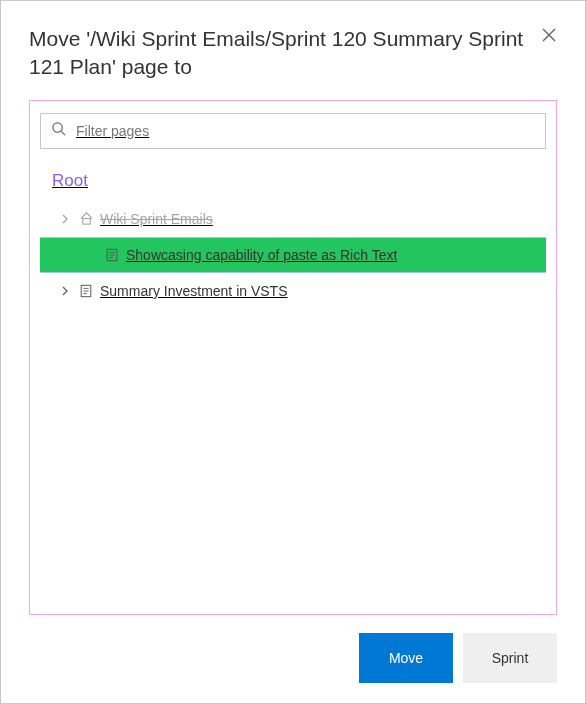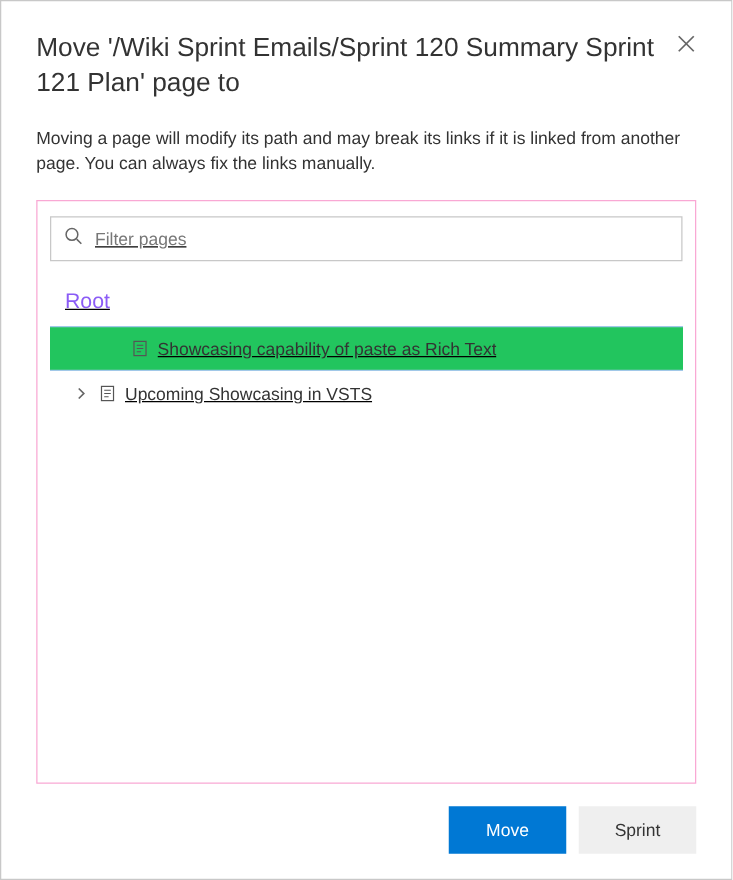--- a/index.html
+++ b/index.html
@@ -106,21 +106,21 @@
     color: #a6a6a6;
     text-decoration: line-through;
   }
   .disabled-node .node-ic, .disabled-node .chev { color: #a6a6a6; }
   .node-label { white-space: nowrap; overflow: hidden; text-overflow: ellipsis; }
   .footer {
     display: flex; justify-content: flex-end; gap: 10px;
     padding-top: 18px;
   }
   .btn {
-    min-width: 94px; height: 38px;
+    min-width: 94px; height: 50px;
     font-size: 14px;
     border: none;
     cursor: pointer;
     display: flex; align-items: center; justify-content: center;
   }
   .btn-primary { background: #0078d4; color: #fff; }
   .btn-secondary { background: #efefef; color: #333; }
 </style>
 </head>
 <body>
@@ -129,38 +129,51 @@
 
   <button class="close-btn">
     <svg viewBox="0 0 14 14">
       <line x1="1" y1="1" x2="13" y2="13" stroke="currentColor" stroke-width="1.4"></line>
       <line x1="13" y1="1" x2="1" y2="13" stroke="currentColor" stroke-width="1.4"></line>
     </svg>
   </button>
 
   <h1 class="dialog-title">Move '/Wiki Sprint Emails/Sprint 120 Summary Sprint 121 Plan' page to</h1>
 
-  <p class="dialog-description">Moving a page will modify its path and may break its links if it is linked from another page. You can always fix the links manually.</p>
 
   <div class="tree-panel">
 
     <div class="filter-wrap">
       <span class="search-ic">
         <svg width="15" height="15" viewBox="0 0 16 16">
           <circle cx="7" cy="7" r="5" fill="none" stroke="currentColor" stroke-width="1.3"></circle>
           <line x1="11" y1="11" x2="15" y2="15" stroke="currentColor" stroke-width="1.3"></line>
         </svg>
       </span>
       <input type="text" placeholder="Filter pages" style="">
     </div>
 
     <div class="root-label">Root</div>
 
     <div class="tree">
 
+      <div class="tree-row lvl1 disabled-node">
+        <span class="chev">
+          <svg width="10" height="10" viewBox="0 0 10 10">
+              <polyline points="3,1 7,5 3,9" fill="none" stroke="currentColor" stroke-width="1.4"></polyline>
+            </svg>
+        </span>
+        <span class="node-ic">
+          <svg width="15" height="15" viewBox="0 0 16 16">
+            <polyline points="2,8 8,2 14,8" fill="none" stroke="currentColor" stroke-width="1.2"></polyline>
+            <rect x="4" y="8" width="8" height="6" fill="none" stroke="currentColor" stroke-width="1.2"></rect>
+          </svg>
+        </span>
+        <span class="node-label">Wiki Sprint Emails</span>
+      </div>
 
       <div class="tree-row lvl2 selected">
         <span class="chev hidden">
           <svg width="10" height="10" viewBox="0 0 10 10">
               <polyline points="3,1 7,5 3,9" fill="none" stroke="currentColor" stroke-width="1.4"></polyline>
             </svg>
         </span>
         <span class="node-ic">
           <svg width="14" height="14" viewBox="0 0 16 16">
             <rect x="2.5" y="1.5" width="11" height="13" fill="none" stroke="currentColor" stroke-width="1.1"></rect>
@@ -179,21 +192,21 @@
             </svg>
         </span>
         <span class="node-ic">
           <svg width="14" height="14" viewBox="0 0 16 16">
             <rect x="2.5" y="1.5" width="11" height="13" fill="none" stroke="currentColor" stroke-width="1.1"></rect>
             <line x1="5" y1="5" x2="11" y2="5" stroke="currentColor" stroke-width="1"></line>
             <line x1="5" y1="8" x2="11" y2="8" stroke="currentColor" stroke-width="1"></line>
             <line x1="5" y1="11" x2="9" y2="11" stroke="currentColor" stroke-width="1"></line>
           </svg>
         </span>
-        <span class="node-label">Upcoming Showcasing in VSTS</span>
+        <span class="node-label">Summary Investment in VSTS</span>
       </div>
 
     </div>
   </div>
 
   <div class="footer">
     <button class="btn btn-primary">Move</button>
     <button class="btn btn-secondary">Sprint</button>
   </div>
 

